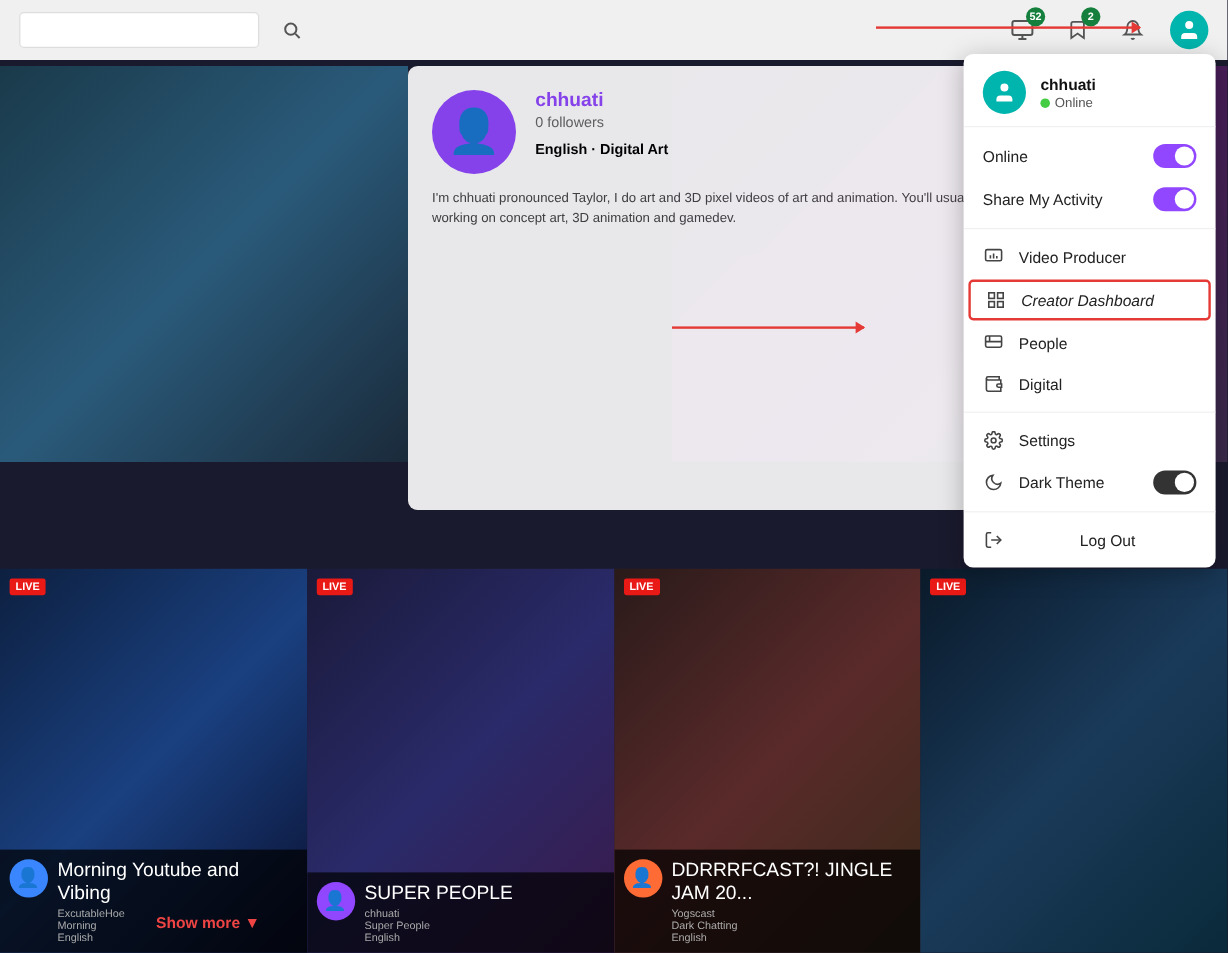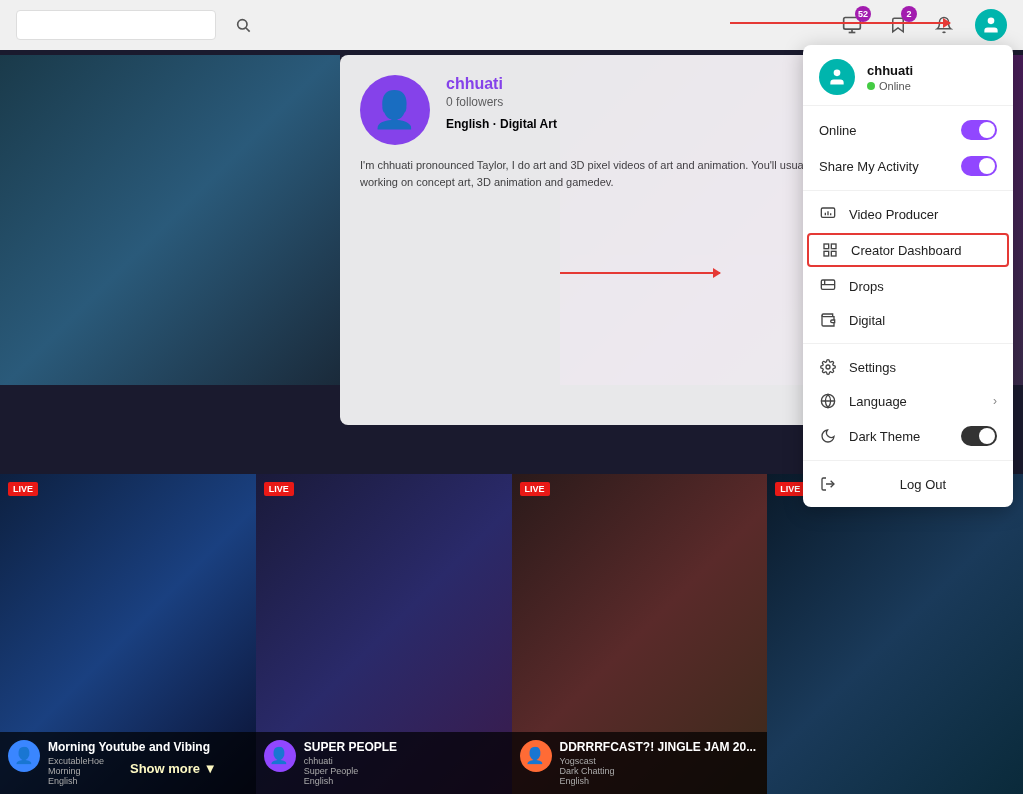--- a/index.html
+++ b/index.html
@@ -65,21 +65,21 @@
       height: 30px;
       display: flex;
       align-items: center;
       justify-content: center;
     }
 
     .badge {
       position: absolute;
       top: -4px;
       right: -4px;
-      background: #a21caf;
+      background: #15803d;
       color: white;
       border-radius: 50%;
       width: 16px;
       height: 16px;
       font-size: 9px;
       display: flex;
       align-items: center;
       justify-content: center;
       font-weight: bold;
     }
@@ -184,22 +184,22 @@
       border-radius: 50%;
       flex-shrink: 0;
     }
 
     .streamer-info {
       flex: 1;
     }
 
     .stream-title {
       color: white;
-      font-size: 12px;
-      font-weight: bold;
+      font-size: 16px;
+      font-weight: normal;
       line-height: 1.2;
       margin-bottom: 2px;
     }
 
     .streamer-name {
       color: #aaa;
       font-size: 9px;
     }
 
     
@@ -276,20 +276,21 @@
       gap: 12px;
       font-size: 13px;
       color: #222;
     }
 
     .dropdown-item.highlighted {
       border: 2px solid #e53935;
       margin: 2px 4px;
       border-radius: 4px;
       padding: 6px 12px;
+      font-style: italic;
     }
 
     .item-icon {
       width: 18px;
       height: 18px;
       display: flex;
       align-items: center;
       justify-content: center;
       font-size: 14px;
       flex-shrink: 0;
@@ -379,21 +380,21 @@
       border-top: 5px solid transparent;
       border-bottom: 5px solid transparent;
       border-left: 8px solid #e53935;
     }
 
     
     .show-more {
       position: absolute;
       bottom: 18px;
       left: 130px;
-      color: #fef9c3;
+      color: #ef4444;
       font-size: 13px;
       font-weight: 600;
       z-index: 2;
     }
   </style>
 </head>
 <body>
 
 <div class="bg-layer"></div>
 
@@ -562,21 +563,21 @@
 
 
     <div class="dropdown-item">
       <div class="item-icon">
         <svg width="16" height="16" viewBox="0 0 24 24" fill="none" stroke="#444" stroke-width="2">
           <rect x="2" y="3" width="20" height="14" rx="2"></rect>
           <line x1="2" y1="10" x2="22" y2="10"></line>
           <line x1="7" y1="3" x2="7" y2="10"></line>
         </svg>
       </div>
-      <div class="item-label">Drops</div>
+      <div class="item-label">People</div>
     </div>
 
     <div class="dropdown-item">
       <div class="item-icon">
         <svg width="16" height="16" viewBox="0 0 24 24" fill="none" stroke="#444" stroke-width="2">
           <path d="M21 12V7H5a2 2 0 0 1 0-4h14v4"></path>
             <path d="M3 5v14a2 2 0 0 0 2 2h16v-5"></path>
           <path d="M18 12a2 2 0 0 0 0 4h4v-4z"></path>
         </svg>
       </div>
@@ -589,31 +590,20 @@
     <div class="dropdown-item">
       <div class="item-icon">
         <svg width="16" height="16" viewBox="0 0 24 24" fill="none" stroke="#444" stroke-width="2">
           <circle cx="12" cy="12" r="3"></circle>
           <path d="M19.4 15a1.65 1.65 0 0 0 .33 1.82l.06.06a2 2 0 0 1-2.83 2.83l-.06-.06a1.65 1.65 0 0 0-1.82-.33 1.65 1.65 0 0 0-1 1.51V21a2 2 0 0 1-4 0v-.09A1.65 1.65 0 0 0 9 19.4a1.65 1.65 0 0 0-1.82.33l-.06.06a2 2 0 0 1-2.83-2.83l.06-.06A1.65 1.65 0 0 0 4.68 15a1.65 1.65 0 0 0-1.51-1H3a2 2 0 0 1 0-4h.09A1.65 1.65 0 0 0 4.6 9a1.65 1.65 0 0 0-.33-1.82l-.06-.06a2 2 0 0 1 2.83-2.83l.06.06A1.65 1.65 0 0 0 9 4.68a1.65 1.65 0 0 0 1-1.51V3a2 2 0 0 1 4 0v.09a1.65 1.65 0 0 0 1 1.51 1.65 1.65 0 0 0 1.82-.33l.06-.06a2 2 0 0 1 2.83 2.83l-.06.06A1.65 1.65 0 0 0 19.4 9a1.65 1.65 0 0 0 1.51 1H21a2 2 0 0 1 0 4h-.09a1.65 1.65 0 0 0-1.51 1z"></path>
         </svg>
       </div>
       <div class="item-label">Settings</div>
     </div>
 
-    <div class="dropdown-item">
-      <div class="item-icon">
-        <svg width="16" height="16" viewBox="0 0 24 24" fill="none" stroke="#444" stroke-width="2">
-          <circle cx="12" cy="12" r="10"></circle>
-          <line x1="2" y1="12" x2="22" y2="12"></line>
-          <path d="M12 2a15.3 15.3 0 0 1 4 10 15.3 15.3 0 0 1-4 10 15.3 15.3 0 0 1-4-10 15.3 15.3 0 0 1 4-10z"></path>
-        </svg>
-      </div>
-      <div class="item-label">Language</div>
-      <div class="chevron">›</div>
-    </div>
 
     <div class="dropdown-item">
       <div class="item-icon">
         <svg width="16" height="16" viewBox="0 0 24 24" fill="none" stroke="#444" stroke-width="2">
           <path d="M21 12.79A9 9 0 1 1 11.21 3 7 7 0 0 0 21 12.79z"></path>
         </svg>
       </div>
       <div class="item-label">Dark Theme</div>
       <div class="toggle-switch toggle-off-dark"></div>
     </div>

